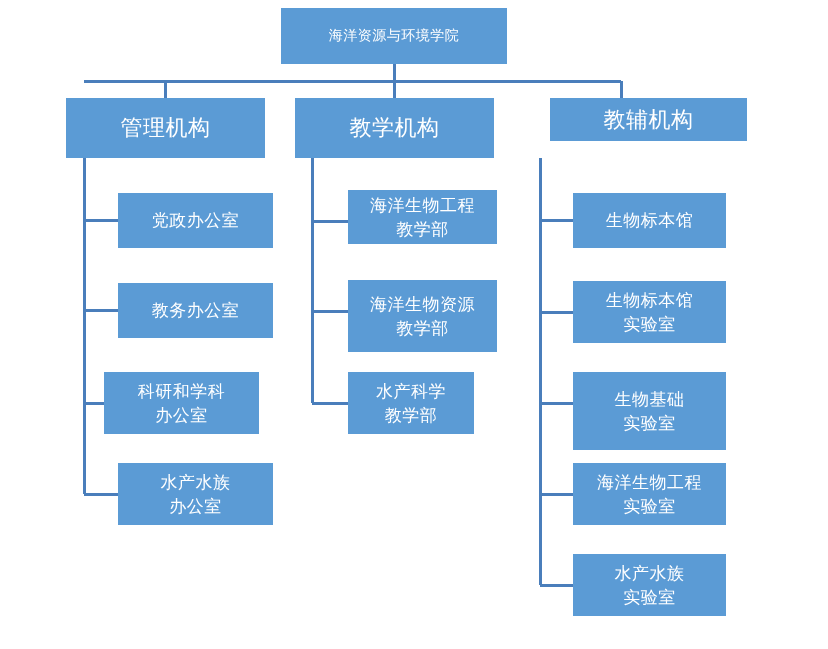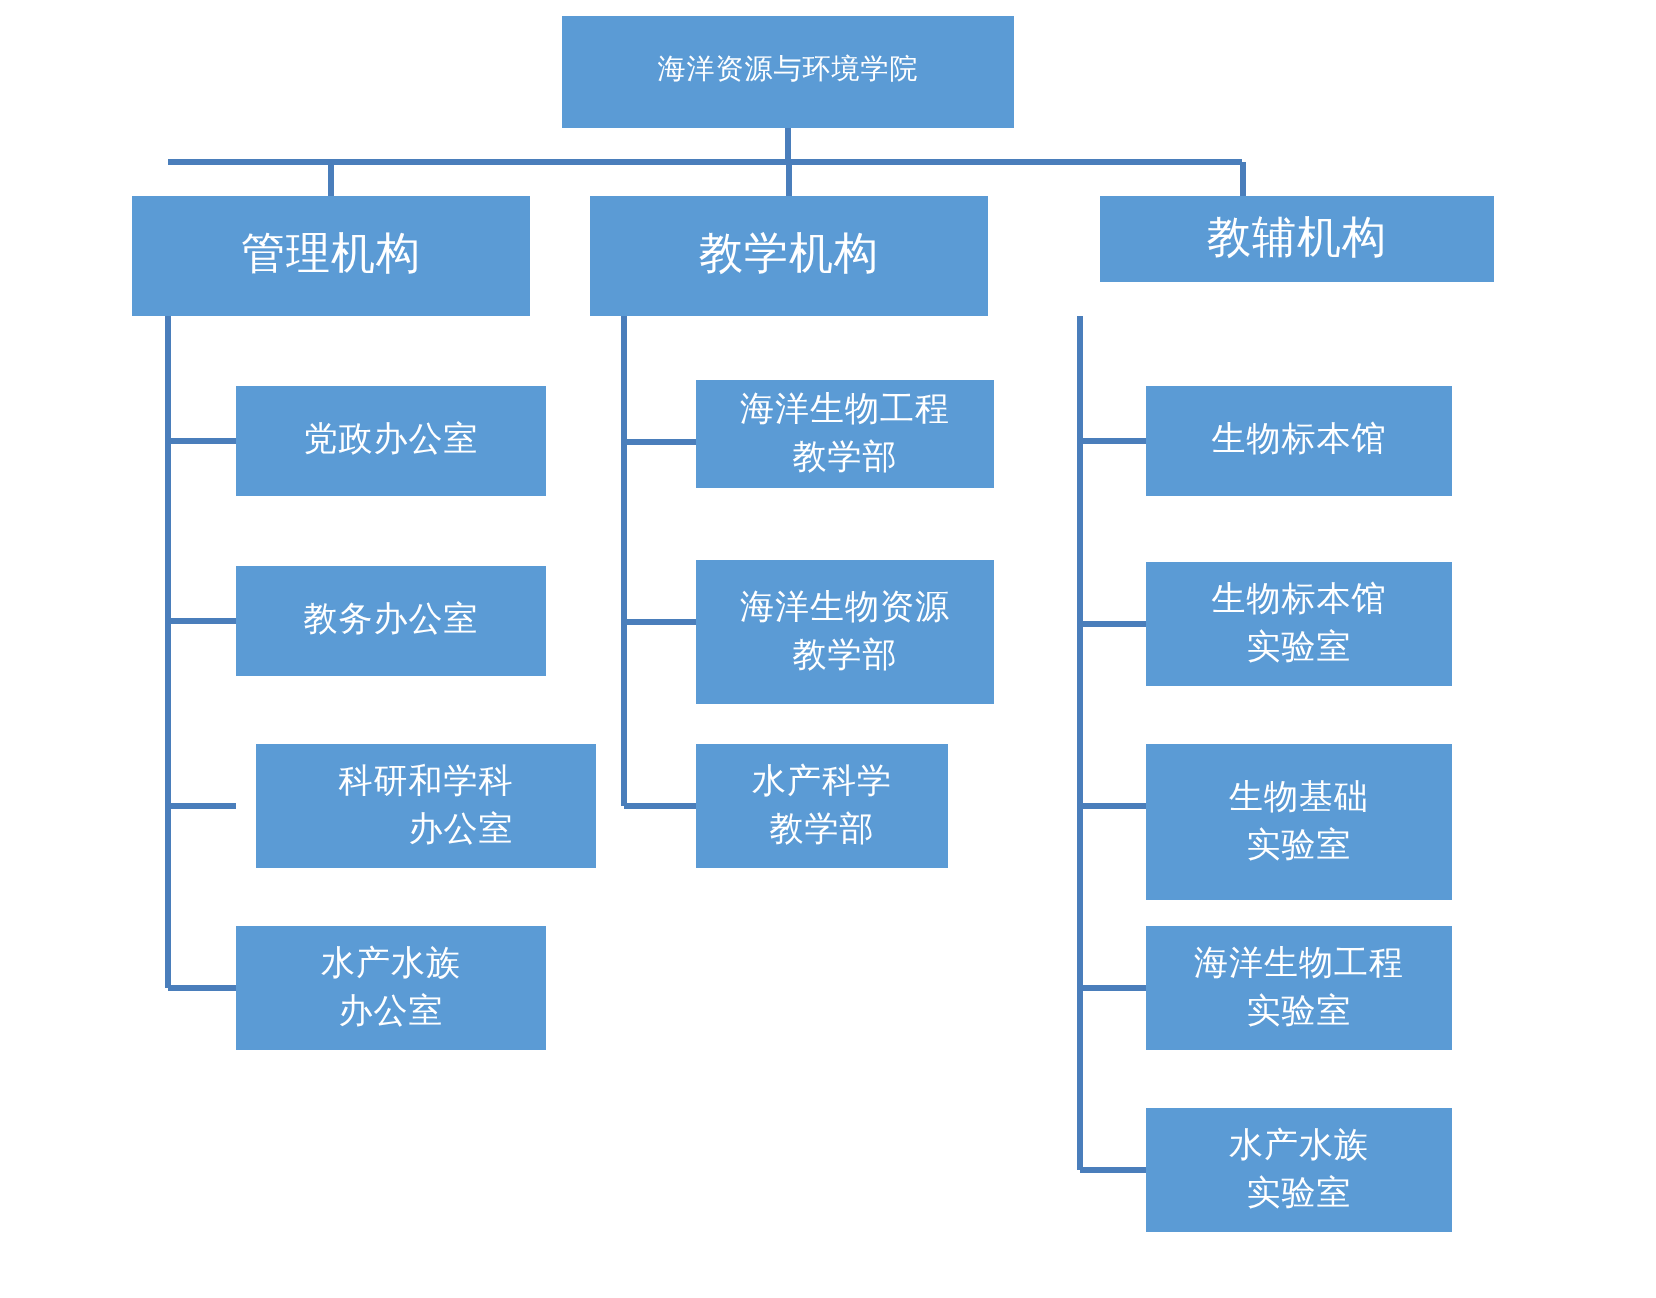--- a/index.html
+++ b/index.html
@@ -72,21 +72,21 @@
       <line x1="540" y1="312" x2="573" y2="312" stroke="#4a7ebb" stroke-width="3" shape-rendering="crispEdges"></line>
       <line x1="540" y1="403" x2="573" y2="403" stroke="#4a7ebb" stroke-width="3" shape-rendering="crispEdges"></line>
       <line x1="540" y1="494" x2="573" y2="494" stroke="#4a7ebb" stroke-width="3" shape-rendering="crispEdges"></line>
       <line x1="540" y1="585" x2="573" y2="585" stroke="#4a7ebb" stroke-width="3" shape-rendering="crispEdges"></line>
     </svg>
   <div id="node-layer">
       <div class="node level-0" style="left: 281px; top: 8px; width: 226px; height: 56px;">海洋资源与环境学院</div>
       <div class="node level-1" style="left: 66px; top: 98px; width: 199px; height: 60px;">管理机构</div>
       <div class="node level-2" style="left: 118px; top: 193px; width: 155px; height: 55px;">党政办公室</div>
       <div class="node level-2" style="left: 118px; top: 283px; width: 155px; height: 55px;">教务办公室</div>
-      <div class="node level-2" style="left: 128px; top: 372px; width: 170px; height: 62px; text-align: right;">科研和学科
+      <div class="node level-2" style="left: 104px; top: 372px; width: 155px; height: 62px;">科研和学科
 办公室</div>
       <div class="node level-2" style="left: 118px; top: 463px; width: 155px; height: 62px;">水产水族
 办公室</div>
       <div class="node level-1" style="left: 295px; top: 98px; width: 199px; height: 60px;">教学机构</div>
       <div class="node level-2" style="left: 348px; top: 190px; width: 149px; height: 54px;">海洋生物工程
 教学部</div>
       <div class="node level-2" style="left: 348px; top: 280px; width: 149px; height: 72px;">海洋生物资源
 教学部</div>
       <div class="node level-2" style="left: 348px; top: 372px; width: 126px; height: 62px;">水产科学
 教学部</div>

